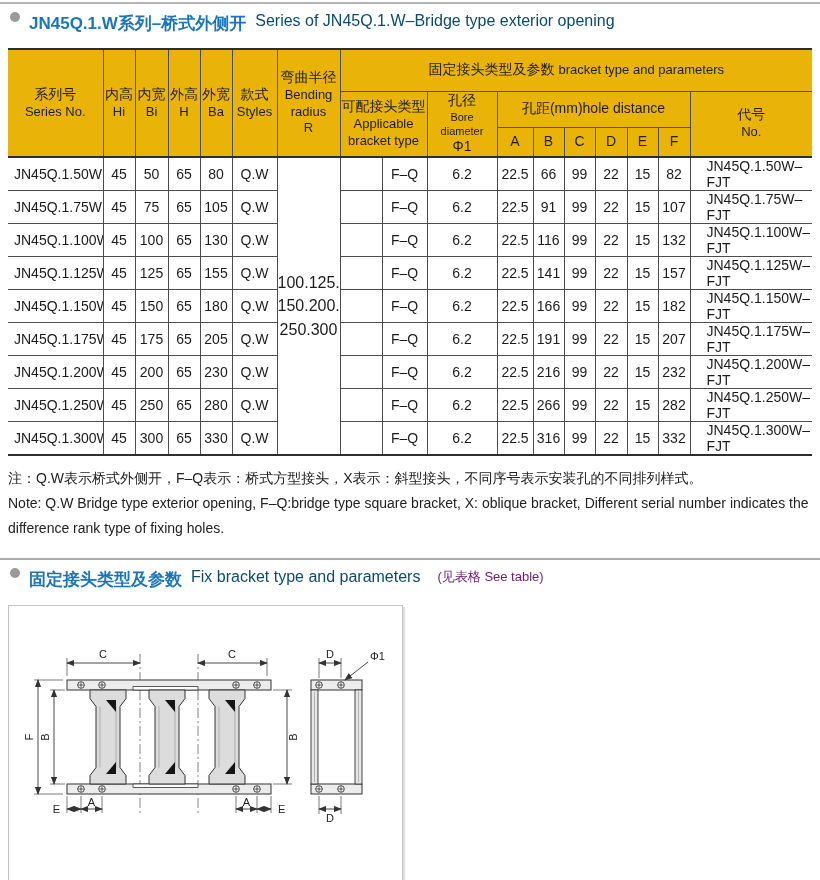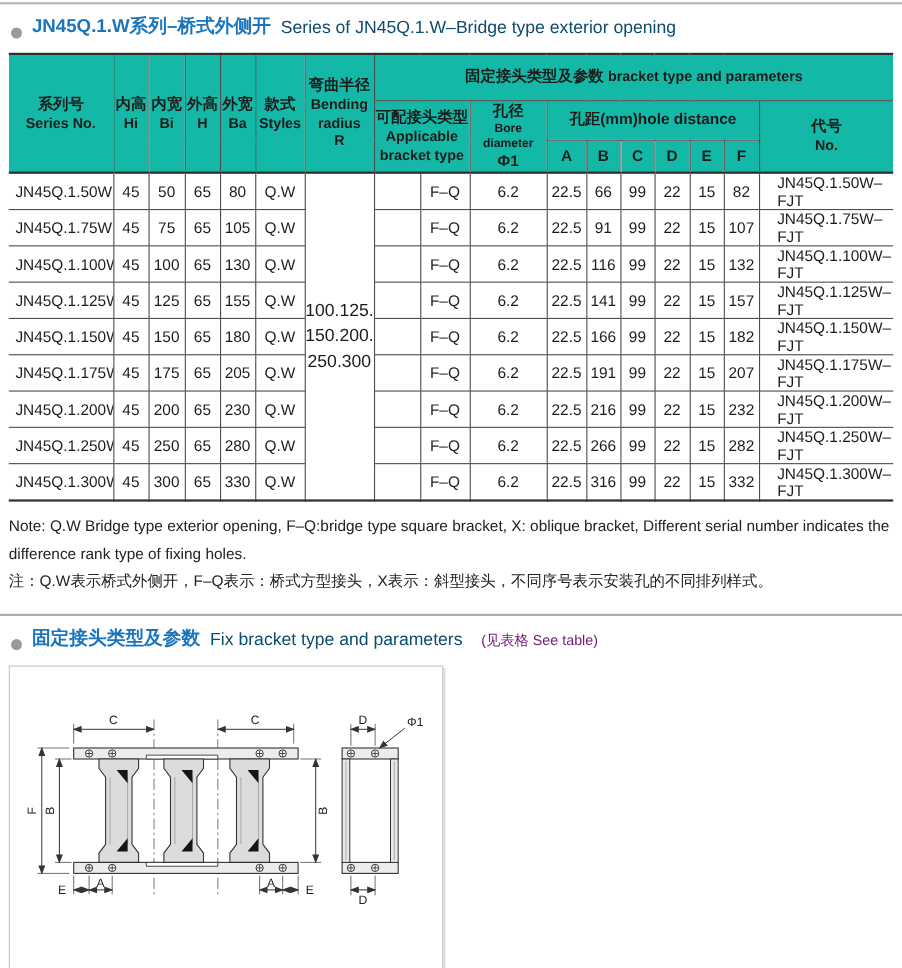--- a/index.html
+++ b/index.html
@@ -2,30 +2,30 @@
 <html><head>
 <meta charset="utf-8">
 <style>
   html,body { margin:0; padding:0; }
   body {
     width:820px; height:880px; background:#ffffff;
     font-family:"Liberation Sans","DejaVu Sans",sans-serif;
     color:#1c1c1c; overflow:hidden;
   }
   .toprule { height:2px; background:#b5b5b5; margin-top:2px; }
-  .sec-head { display:flex; align-items:flex-end; gap:9px; padding:8px 0 0 10px; }
+  .sec-head { display:flex; align-items:flex-start; gap:9px; padding:8px 0 0 10px; }
   .bullet { width:10px; height:10px; border-radius:50%; background:#9a9a9a; flex:0 0 auto; }
   .sec-zh { font-size:17px; font-weight:bold; color:#1b75bc; white-space:nowrap; }
   .sec-en { font-size:16px; color:#0c4a6e; white-space:nowrap; }
   .sec-note { font-size:13px; color:#701a75; margin-left:8px; white-space:nowrap; }
 
   table.spec { margin:13px 8px 0; border-collapse:collapse; table-layout:fixed; width:804px;
     border-top:2px solid #2e2e2e; border-bottom:2px solid #2e2e2e; }
   .spec th, .spec td { border:1px solid #4d4d4d; text-align:center; vertical-align:middle; padding:0; overflow:hidden; }
-  .spec thead th { background:#14b8a6; font-weight:bold; font-size:14px; line-height:1.28; }
+  .spec thead th { background:#eab308; font-weight:normal; font-size:14px; line-height:1.28; }
   .spec .en { font-size:13px; }
   .spec .ensm { font-size:11px; }
   tr.h1 { height:42px; } tr.h2 { height:36px;padding-left:44px; } tr.h3 { height:30px; }
   .spec tbody tr { height:31px; font-size:14px; }
   .bl0 { border-left:none !important; }
   .br0 { border-right:none !important; }
   .hbb { border-bottom:2px solid #2e2e2e !important; }
   td.l { text-align:left; padding-left:6px; }
   td.code { text-align:left; padding-left:16px; }
   td.radius { font-size:16px; line-height:1.45; }
@@ -311,22 +311,22 @@
       <td>99</td>
       <td>22</td>
       <td>15</td>
       <td>332</td>
       <td class="code br0">JN45Q.1.300W–FJT</td>
     </tr>
   </tbody>
 </table>
 
 <div class="notes">
+  <div>注：Q.W表示桥式外侧开，F–Q表示：桥式方型接头，X表示：斜型接头，不同序号表示安装孔的不同排列样式。</div>
   <div>Note: Q.W Bridge type exterior opening, F–Q:bridge type square bracket, X: oblique bracket, Different serial number indicates the difference rank type of fixing holes.</div>
-  <div>注：Q.W表示桥式外侧开，F–Q表示：桥式方型接头，X表示：斜型接头，不同序号表示安装孔的不同排列样式。</div>
 </div>
 
 <div class="divider"></div>
 
 <div class="sec-head">
   <span class="bullet"></span>
   <span class="sec-zh">固定接头类型及参数</span>
   <span class="sec-en">Fix bracket type and parameters</span>
   <span class="sec-note">(见表格 See table)</span>
 </div>

